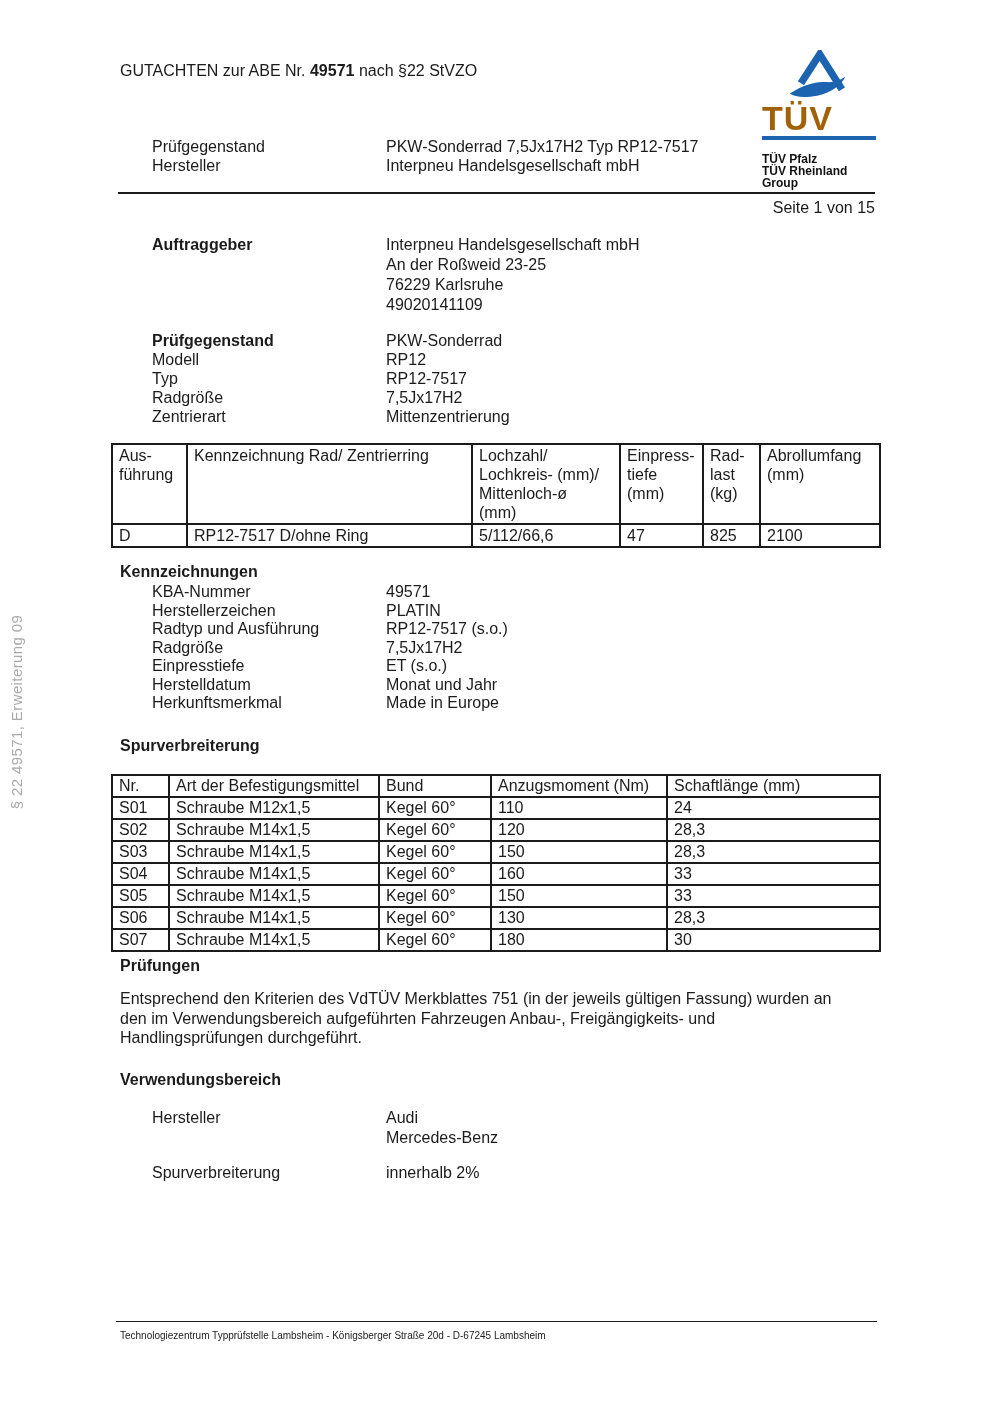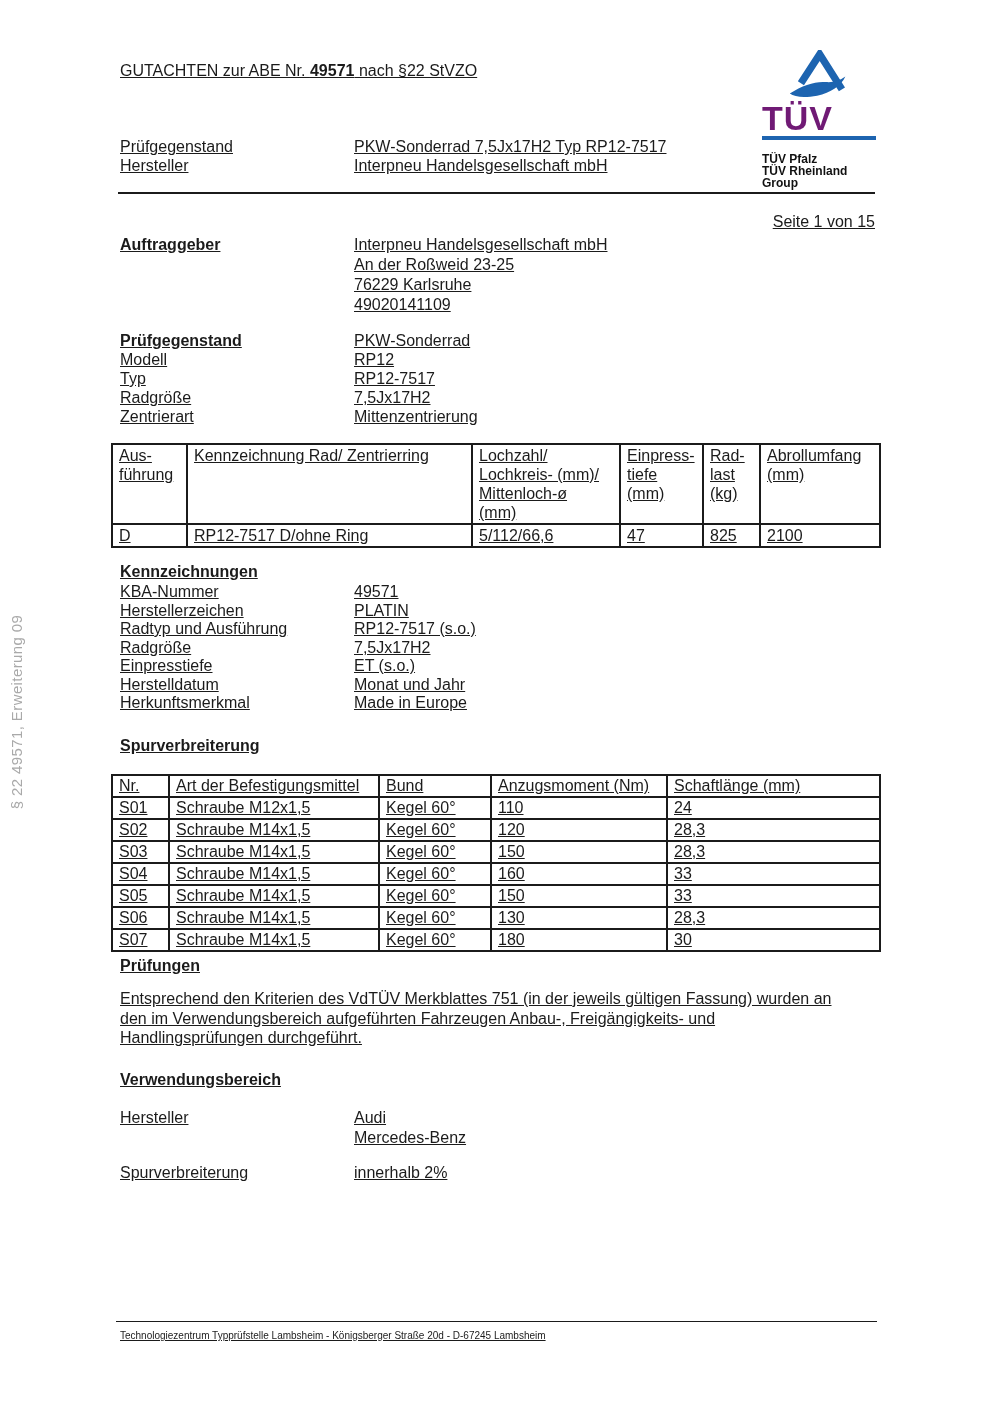--- a/index.html
+++ b/index.html
@@ -1,44 +1,44 @@
 <!DOCTYPE html>
 <html><head>
 <meta charset="utf-8">
 <style>
   html,body { margin:0; padding:0; background:#ffffff; }
   .page {
     position:relative; width:992px; height:1404px; background:#ffffff;
     font-family:"Liberation Sans", sans-serif; color:#1b1b1b; font-size:16px;
     overflow:hidden;
   }
-  .abs { position:absolute;text-decoration:underline; }
+  .abs { position:absolute; }
   .b { font-weight:bold; }
   .pre { white-space:pre-line; }
 
   
   .side-note {
     position:absolute; left:-109px; top:703px; width:252px; height:18px;
     text-align:center; transform:rotate(-90deg);
     color:#a9a9a9; font-size:15px; letter-spacing:0.4px; line-height:18px;
   }
 
   
-  .kv-row { display:flex; line-height:20px; }
+  .kv-row { display:flex; line-height:20px;margin-left:32px; }
   .kv-row.tight { line-height:19px; }
   .kv-label { width:234px; flex-shrink:0; }
 
   
   .rule { position:absolute; height:0; border-top:2px solid #1b1b1b; }
 
   
   .logo { position:absolute; left:762px; top:50px; width:114px; }
   .logo svg { display:block; margin-left:25px; }
   .blue { color:#1d64b0; }
-  .logo-word { font-size:34px; font-weight:bold; letter-spacing:1px; line-height:30px; color:#701a75; margin-top:0; }
+  .logo-word { font-size:34px; font-weight:bold; letter-spacing:1px; line-height:30px; color:#a16207; margin-top:0; }
   .logo-rule { height:4px; background:#1d64b0; margin-top:3px; }
   .logo-sub { margin-top:13px; font-size:12px; font-weight:bold; line-height:12px; color:#111; }
 
   
   table { border-collapse:collapse; table-layout:fixed; width:768px; background:#fff;padding-left:33px; }
   td { border:2px solid #1b1b1b; padding:1px 6px; text-align:left; vertical-align:top;
        font-size:16px; line-height:19px; font-weight:normal; overflow:hidden; }
   .t2 td { line-height:18px; }
 
   .heading { font-weight:bold; line-height:20px; }
@@ -78,21 +78,21 @@
       <div class="kv-label">Prüfgegenstand</div>
       <div>PKW-Sonderrad 7,5Jx17H2 Typ RP12-7517</div>
     </div>
     <div class="kv-row tight">
       <div class="kv-label">Hersteller</div>
       <div>Interpneu Handelsgesellschaft mbH</div>
     </div>
   </div>
 
   <div class="rule" style="left:118px; top:192px; width:757px;"></div>
-  <div class="abs page-indicator" style="left:575px; top:212px;">Seite 1 von 15</div>
+  <div class="abs page-indicator" style="left:575px; top:198px;">Seite 1 von 15</div>
 
   <div class="abs" style="left:120px; top:235px;">
     <div class="kv-row">
       <div class="kv-label b">Auftraggeber</div>
       <div class="pre">Interpneu Handelsgesellschaft mbH
 An der Roßweid 23-25
 76229 Karlsruhe
 49020141109</div>
     </div>
   </div>

